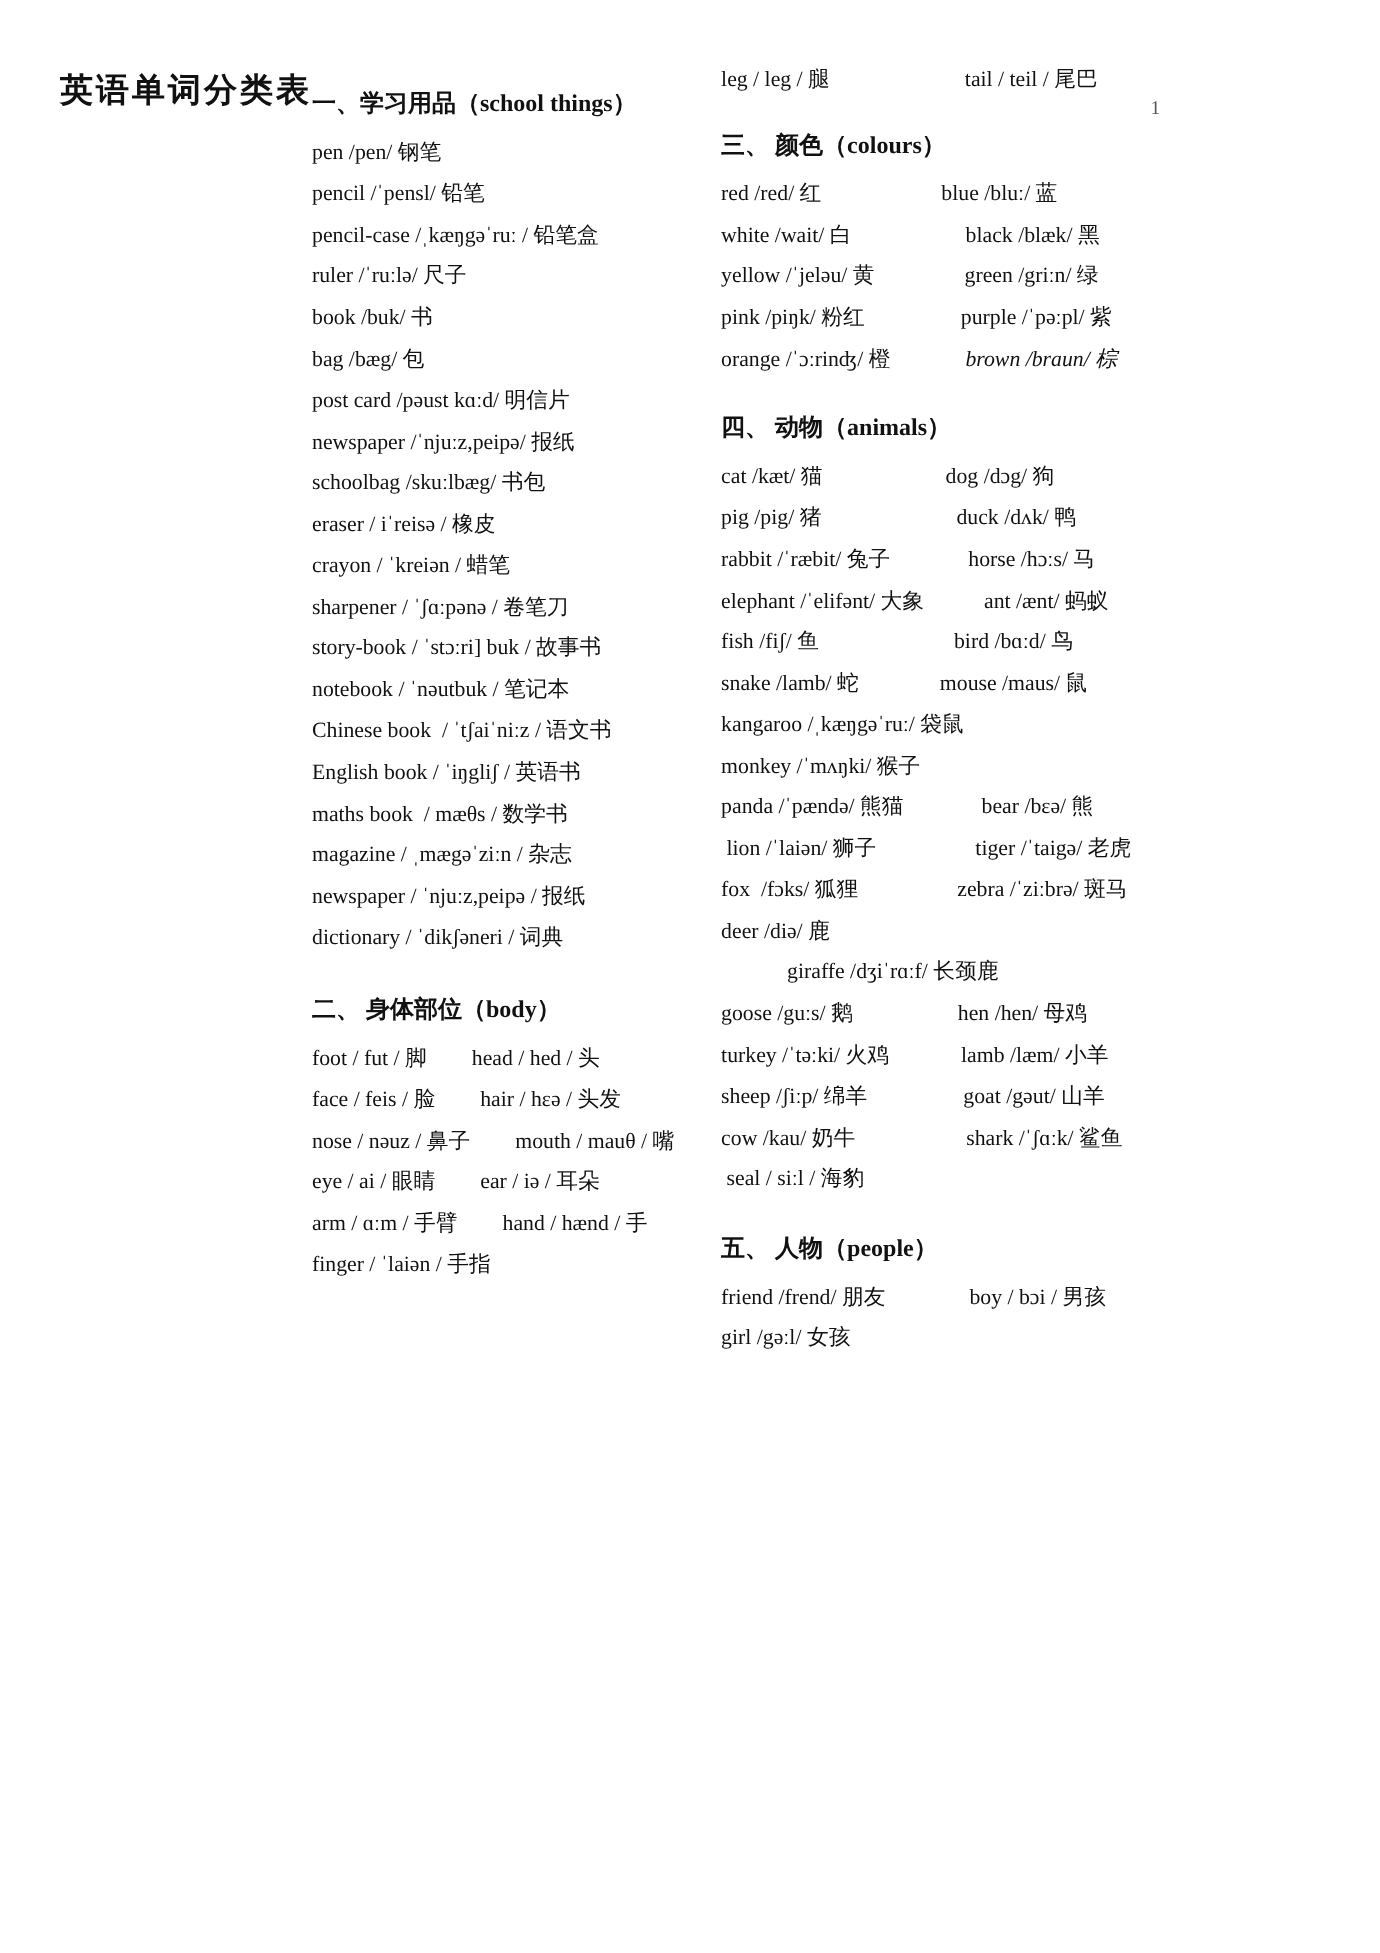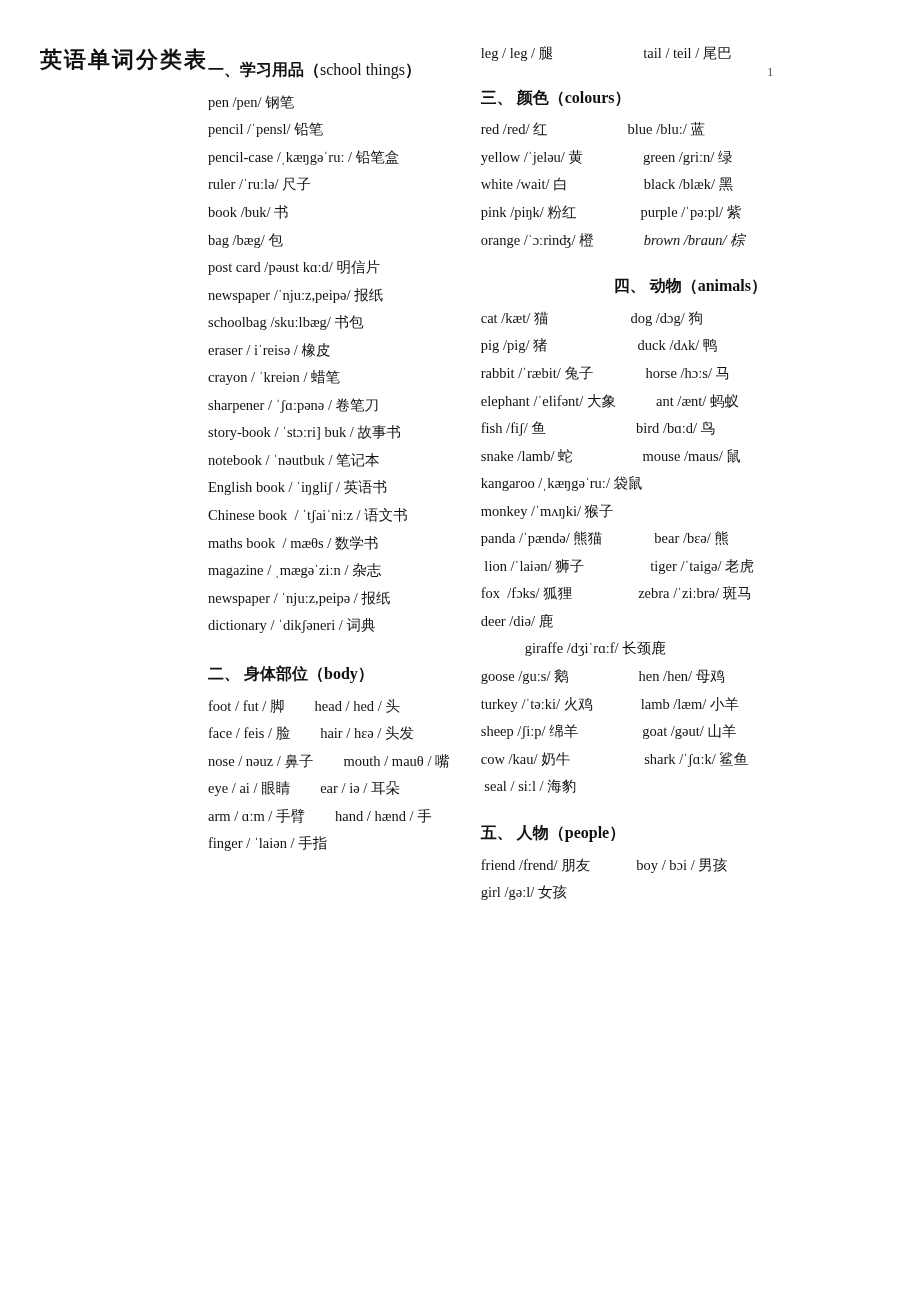--- a/index.html
+++ b/index.html
@@ -37,21 +37,21 @@
       padding-left: 10px;
       border-left: none;
     }
     .section-header {
       font-size: 16px;
       font-weight: bold;
       margin-top: 16px;
       margin-bottom: 4px;
     }
     .section-header .en {
-      font-weight: normal;
+      font-weight: bold;
     }
     .vocab-item {
       line-height: 1.9;
       font-size: 14.5px;
     }
     .vocab-row {
       display: flex;
       flex-wrap: wrap;
       gap: 0 30px;
     }
@@ -84,22 +84,22 @@
         <div>book /buk/ 书</div>
         <div>bag /bæg/ 包</div>
         <div>post card /pəust kɑːd/ 明信片</div>
         <div>newspaper /ˈnjuːz,peipə/ 报纸</div>
         <div>schoolbag /skuːlbæg/ 书包</div>
         <div>eraser / iˈreisə / 橡皮</div>
         <div>crayon / ˈkreiən / 蜡笔</div>
         <div>sharpener / ˈʃɑːpənə / 卷笔刀</div>
         <div>story-book / ˈstɔːri] buk / 故事书</div>
         <div>notebook / ˈnəutbuk / 笔记本</div>
+        <div>Chinese book &nbsp;/ ˈtʃaiˈniːz / 语文书</div>
         <div>English book / ˈiŋgliʃ / 英语书</div>
-        <div>Chinese book &nbsp;/ ˈtʃaiˈniːz / 语文书</div>
         <div>maths book &nbsp;/ mæθs / 数学书</div>
         <div>magazine / ˌmægəˈziːn / 杂志</div>
         <div>newspaper / ˈnjuːz,peipə / 报纸</div>
         <div>dictionary / ˈdikʃəneri / 词典</div>
       </div>
 
       <div class="section-header" style="margin-top:20px;">二、 身体部位（<span class="en"><strong>body</strong></span>）</div>
       <div class="vocab-item">
         <div class="vocab-row">
           <span class="vocab-entry">foot / fut / 脚</span>
@@ -135,38 +135,38 @@
         </div>
       </div>
 
       <div class="section-header" style="margin-top:16px;">三、 颜色（<span class="en"><strong>colours</strong></span>）</div>
       <div class="vocab-item">
         <div class="vocab-row">
           <span class="vocab-entry">red /red/ 红</span>
           <span class="vocab-entry" style="margin-left:50px;">blue /bluː/ 蓝</span>
         </div>
         <div class="vocab-row">
+          <span class="vocab-entry">white /wait/ 白</span>
+          <span class="vocab-entry" style="margin-left:46px;">black /blæk/ 黑</span>
+        </div>
+        <div class="vocab-row">
           <span class="vocab-entry">yellow /ˈjeləu/ 黄</span>
           <span class="vocab-entry" style="margin-left:30px;">green /griːn/ 绿</span>
         </div>
         <div class="vocab-row">
-          <span class="vocab-entry">white /wait/ 白</span>
-          <span class="vocab-entry" style="margin-left:46px;">black /blæk/ 黑</span>
-        </div>
-        <div class="vocab-row">
           <span class="vocab-entry">pink /piŋk/ 粉红</span>
           <span class="vocab-entry" style="margin-left:34px;">purple /ˈpəːpl/ 紫</span>
         </div>
         <div class="vocab-row">
           <span class="vocab-entry">orange /ˈɔːrinʤ/ 橙</span>
           <span class="vocab-entry" style="margin-left:20px;font-style:italic;">brown /braun/ 棕</span>
         </div>
       </div>
 
-      <div class="section-header" style="margin-top:18px;text-align:right;">四、 动物（<span class="en"><strong>animals</strong></span>）</div>
+      <div class="section-header" style="margin-top:18px;">四、 动物（<span class="en"><strong>animals</strong></span>）</div>
       <div class="vocab-item">
         <div class="vocab-row">
           <span class="vocab-entry">cat /kæt/ 猫</span>
           <span class="vocab-entry" style="margin-left:52px;">dog /dɔg/ 狗</span>
         </div>
         <div class="vocab-row">
           <span class="vocab-entry">pig /pig/ 猪</span>
           <span class="vocab-entry" style="margin-left:60px;">duck /dʌk/ 鸭</span>
         </div>
         <div class="vocab-row">
@@ -176,21 +176,21 @@
         <div class="vocab-row">
           <span class="vocab-entry">elephant /ˈelifənt/ 大象</span>
           <span class="vocab-entry" style="margin-left:10px;">ant /ænt/ 蚂蚁</span>
         </div>
         <div class="vocab-row">
           <span class="vocab-entry">fish /fiʃ/ 鱼</span>
           <span class="vocab-entry" style="margin-left:60px;">bird /bɑːd/ 鸟</span>
         </div>
         <div class="vocab-row">
           <span class="vocab-entry">snake /lamb/ 蛇</span>
-          <span class="vocab-entry" style="margin-left:40px;">mouse /maus/ 鼠</span>
+          <span class="vocab-entry" style="margin-left:24px;">mouse /maus/ 鼠</span>
         </div>
         <div>kangaroo /ˌkæŋgəˈruː/ 袋鼠</div>
         <div>monkey /ˈmʌŋki/ 猴子</div>
         <div class="vocab-row">
           <span class="vocab-entry">panda /ˈpændə/ 熊猫</span>
           <span class="vocab-entry" style="margin-left:22px;">bear /bεə/ 熊</span>
         </div>
         <div class="vocab-row">
           <span class="vocab-entry">&nbsp;lion /ˈlaiən/ 狮子</span>
           <span class="vocab-entry" style="margin-left:36px;">tiger /ˈtaigə/ 老虎</span>
@@ -219,21 +219,21 @@
           <span class="vocab-entry">cow /kau/ 奶牛</span>
           <span class="vocab-entry" style="margin-left:44px;">shark /ˈʃɑːk/ 鲨鱼</span>
         </div>
         <div>&nbsp;seal / siːl / 海豹</div>
       </div>
 
       <div class="section-header" style="margin-top:18px;">五、 人物（<span class="en"><strong>people</strong></span>）</div>
       <div class="vocab-item">
         <div class="vocab-row">
           <span class="vocab-entry">friend /frend/ 朋友</span>
-          <span class="vocab-entry" style="margin-left:16px;">boy / bɔi / 男孩</span>
+          <span class="vocab-entry" style="margin-left:26px;">boy / bɔi / 男孩</span>
         </div>
         <div>girl /gəːl/ 女孩</div>
       </div>
 
     </div>
   </div>
 
   <div class="page-num">1</div>
 </div>
 

